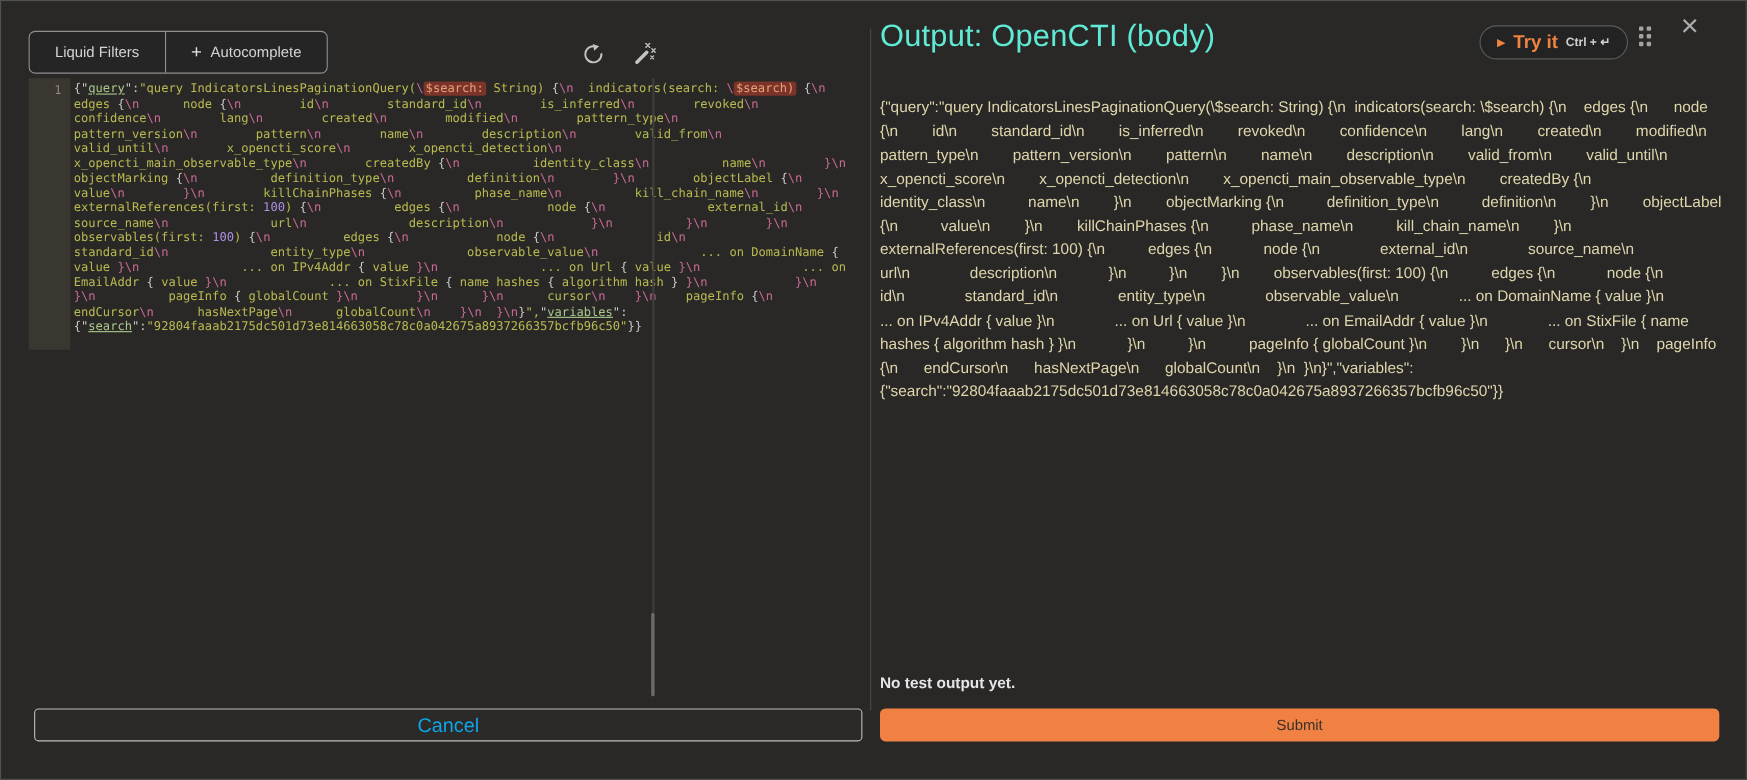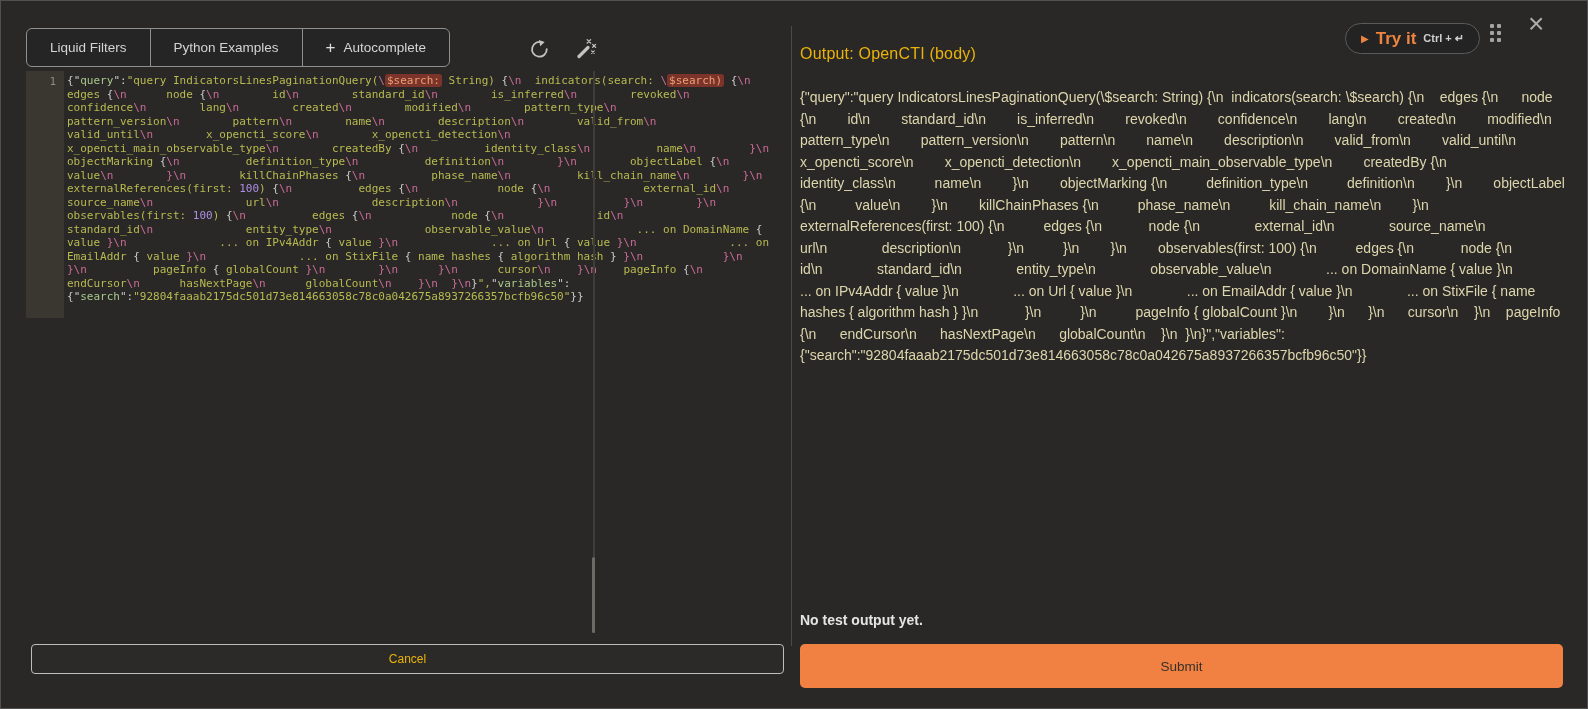--- a/index.html
+++ b/index.html
@@ -37,42 +37,42 @@
     font:11px/13.5px "DejaVu Sans Mono", monospace; color:#8f8a7d;
   }
   .code {
     position:absolute; left:66px; top:73px; width:708px;
     font:11px/13.5px "DejaVu Sans Mono", monospace;
     color:#b9ba50; white-space:pre-wrap; overflow-wrap:break-word;
     cursor:text;
   }
   .code .tk-esc { color:#c96a96; }
   .code .tk-pun { color:#c9c9c9; }
-  .code .tk-key { color:#a9c88b; }
+  .code .tk-key { color:#a9c88b;text-decoration:underline; }
   .code .tk-num { color:#ae8fe3; }
   .code .tk-var {
     background:#7b332a; color:#e9a176;
     border-radius:3px; padding:0 2px;
   }
   .ruler { position:absolute; left:592px; top:70px; width:2px; height:562px; background:#3f3d39; }
   .ruler-thumb { position:absolute; left:591px; top:556px; width:3px; height:76px; background:#6d6b66; border-radius:2px; cursor:pointer; }
 
   .cancel-btn {
     position:absolute; left:30px; top:643px; width:753px; height:30px;
     background:#2b2a29; border:1px solid #bdbdbd; border-radius:4px;
-    color:#eab308; font-size:12px; font-family:inherit; cursor:pointer;
+    color:#0ea5e9; font-size:18px; font-family:inherit; cursor:pointer;
   }
 
   
   .divider { position:absolute; left:790px; top:25px; width:1px; height:620px; background:#4a4a4a; }
 
   
   .output-title {
-    position:absolute; left:799px; top:44px;
-    font-size:16px; font-weight:500; color:#eab308; letter-spacing:.2px;
+    position:absolute; left:799px; top:16px;
+    font-size:28px; font-weight:500; color:#5eead4; letter-spacing:.2px;
   }
   .try-btn {
     position:absolute; left:1344px; top:22px; height:31px;
     display:flex; align-items:center; gap:7px; padding:0 15px;
     background:#232323; border:1px solid #5a5a5a; border-radius:16px;
     cursor:pointer; font-family:inherit;
   }
   .try-btn .play { color:#ef8440; font-size:10px; }
   .try-btn .try-label { color:#ef8440; font-size:17px; font-weight:700; }
   .try-btn .shortcut { color:#cfcfcf; font-size:11px; font-weight:600; }
@@ -97,36 +97,33 @@
   }
   .output-note {
     position:absolute; left:799px; top:556px; width:770px;
     font-size:14px; line-height:21px; color:#8e8e8e;
   }
   .no-output {
     position:absolute; left:799px; top:611px;
     font-size:14px; font-weight:700; color:#e5e5e5;
   }
   .submit-btn {
-    position:absolute; left:799px; top:643px; width:763px; height:44px;
+    position:absolute; left:799px; top:643px; width:763px; height:30px;
     background:#f08143; border:none; border-radius:5px;
     color:#363129; font-size:13.5px; font-family:inherit; cursor:pointer;
   }
 </style>
 </head>
 <body>
 
 <div class="app">
 
   <div class="tabbar">
     <div class="tab">
       <span>Liquid Filters</span>
-    </div>
-    <div class="tab">
-      <span>Python Examples</span>
     </div>
     <div class="tab">
       <span class="plus">+</span>
       <span>Autocomplete</span>
     </div>
   </div>
 
   <button class="icon-btn refresh">
     <svg width="21" height="21" viewBox="0 0 20 20">
       <path d="M12.6 3.4 A7 7 0 1 0 16.9 9.6" fill="none" stroke="#c3c3c3" stroke-width="1.7" stroke-linecap="round"></path>

